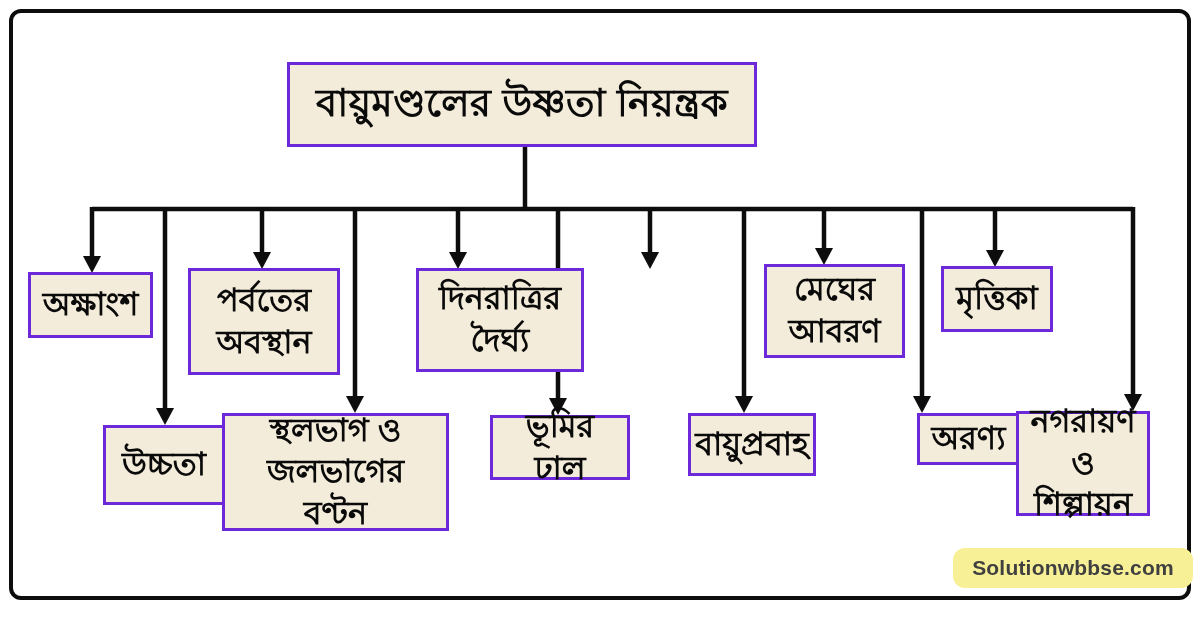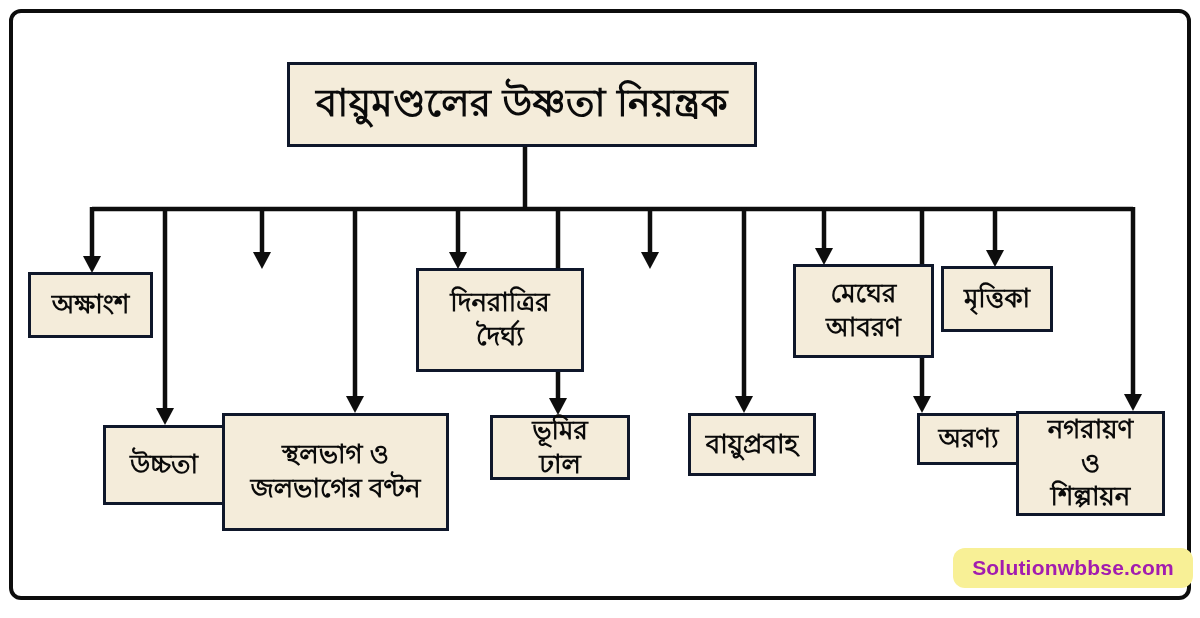--- a/index.html
+++ b/index.html
@@ -27,67 +27,67 @@
     background: #ffffff;
   }
   svg.connectors {
     position: absolute;
     left: 0; top: 0;
     width: 1200px; height: 618px;
   }
   .node, .title-box {
     position: absolute;
     background: #f4ecda;
-    border: 3px solid #0f172a;
+    border: 3px solid #6d28d9;
     box-sizing: border-box;
     display: flex;
     align-items: center;
     justify-content: center;
     text-align: center;
     color: #0a0a0a;
     font-weight: 700;
     white-space: pre-line;
   }
   .title-box {
     left: 287px; top: 62px;
     width: 470px; height: 85px;
     font-size: 38px;
     letter-spacing: 0.5px;
   }
   .node {
-    font-size: 26px;
+    font-size: 32px;
     line-height: 1.3;
     padding: 2px 20px;
   }
   
   .n0  { left: 28px;  top: 272px; width: 125px; height: 66px; }
   .n1  { left: 188px; top: 268px; width: 152px; height: 107px; }
   .n2  { left: 376px; top: 268px; width: 168px; height: 104px; margin-left: 40px; }
   .n3  { left: 580px; top: 268px; width: 143px; height: 65px; }
-  .n4  { left: 764px; top: 264px; width: 141px; height: 94px; margin-left: 29px; }
+  .n4  { left: 764px; top: 264px; width: 141px; height: 94px; }
   .n5  { left: 941px; top: 266px; width: 112px; height: 66px; }
   
   .n6  { left: 103px; top: 425px; width: 122px; height: 80px; }
   .n7  { left: 222px; top: 413px; width: 227px; height: 118px; }
   .n8  { left: 490px; top: 415px; width: 140px; height: 65px; }
   .n9  { left: 688px; top: 413px; width: 128px; height: 63px; }
   .n10 { left: 884px; top: 413px; width: 103px; height: 52px; margin-left: 33px; }
-  .n11 { left: 1016px; top: 411px; width: 149px; height: 105px; }
+  .n11 { left: 1016px; top: 411px; width: 134px; height: 105px; }
   .badge {
     position: absolute;
     left: 953px; top: 548px;
     width: 240px; height: 40px;
     background: #f8f096;
     border-radius: 12px;
     display: flex;
     align-items: center;
     justify-content: center;
     font-size: 21px;
     font-weight: 700;
-    color: #a21caf;
+    color: #404040;
     letter-spacing: 0.2px;
   }
 </style>
 </head>
 <body>
 
 <div class="stage">
 
   <div class="frame"></div>
 
@@ -125,20 +125,22 @@
       <polygon points="986,250 1004,250 995,267"></polygon>
       <polygon points="1124,394 1142,394 1133,411"></polygon>
     </g>
   </svg>
 
   <div class="title-box">
     <span>বায়ুমণ্ডলের উষ্ণতা নিয়ন্ত্রক</span>
   </div>
 
   <div class="node n0">অক্ষাংশ</div>
+  <div class="node n1">পর্বতের
+অবস্থান</div>
   <div class="node n2">দিনরাত্রির
 দৈর্ঘ্য</div>
   <div class="node n4">মেঘের
 আবরণ</div>
   <div class="node n5">মৃত্তিকা</div>
   <div class="node n6">উচ্চতা</div>
   <div class="node n7">স্থলভাগ ও
 জলভাগের বণ্টন</div>
   <div class="node n9">বায়ুপ্রবাহ</div>
   <div class="node n8">ভূমির ঢাল</div>

